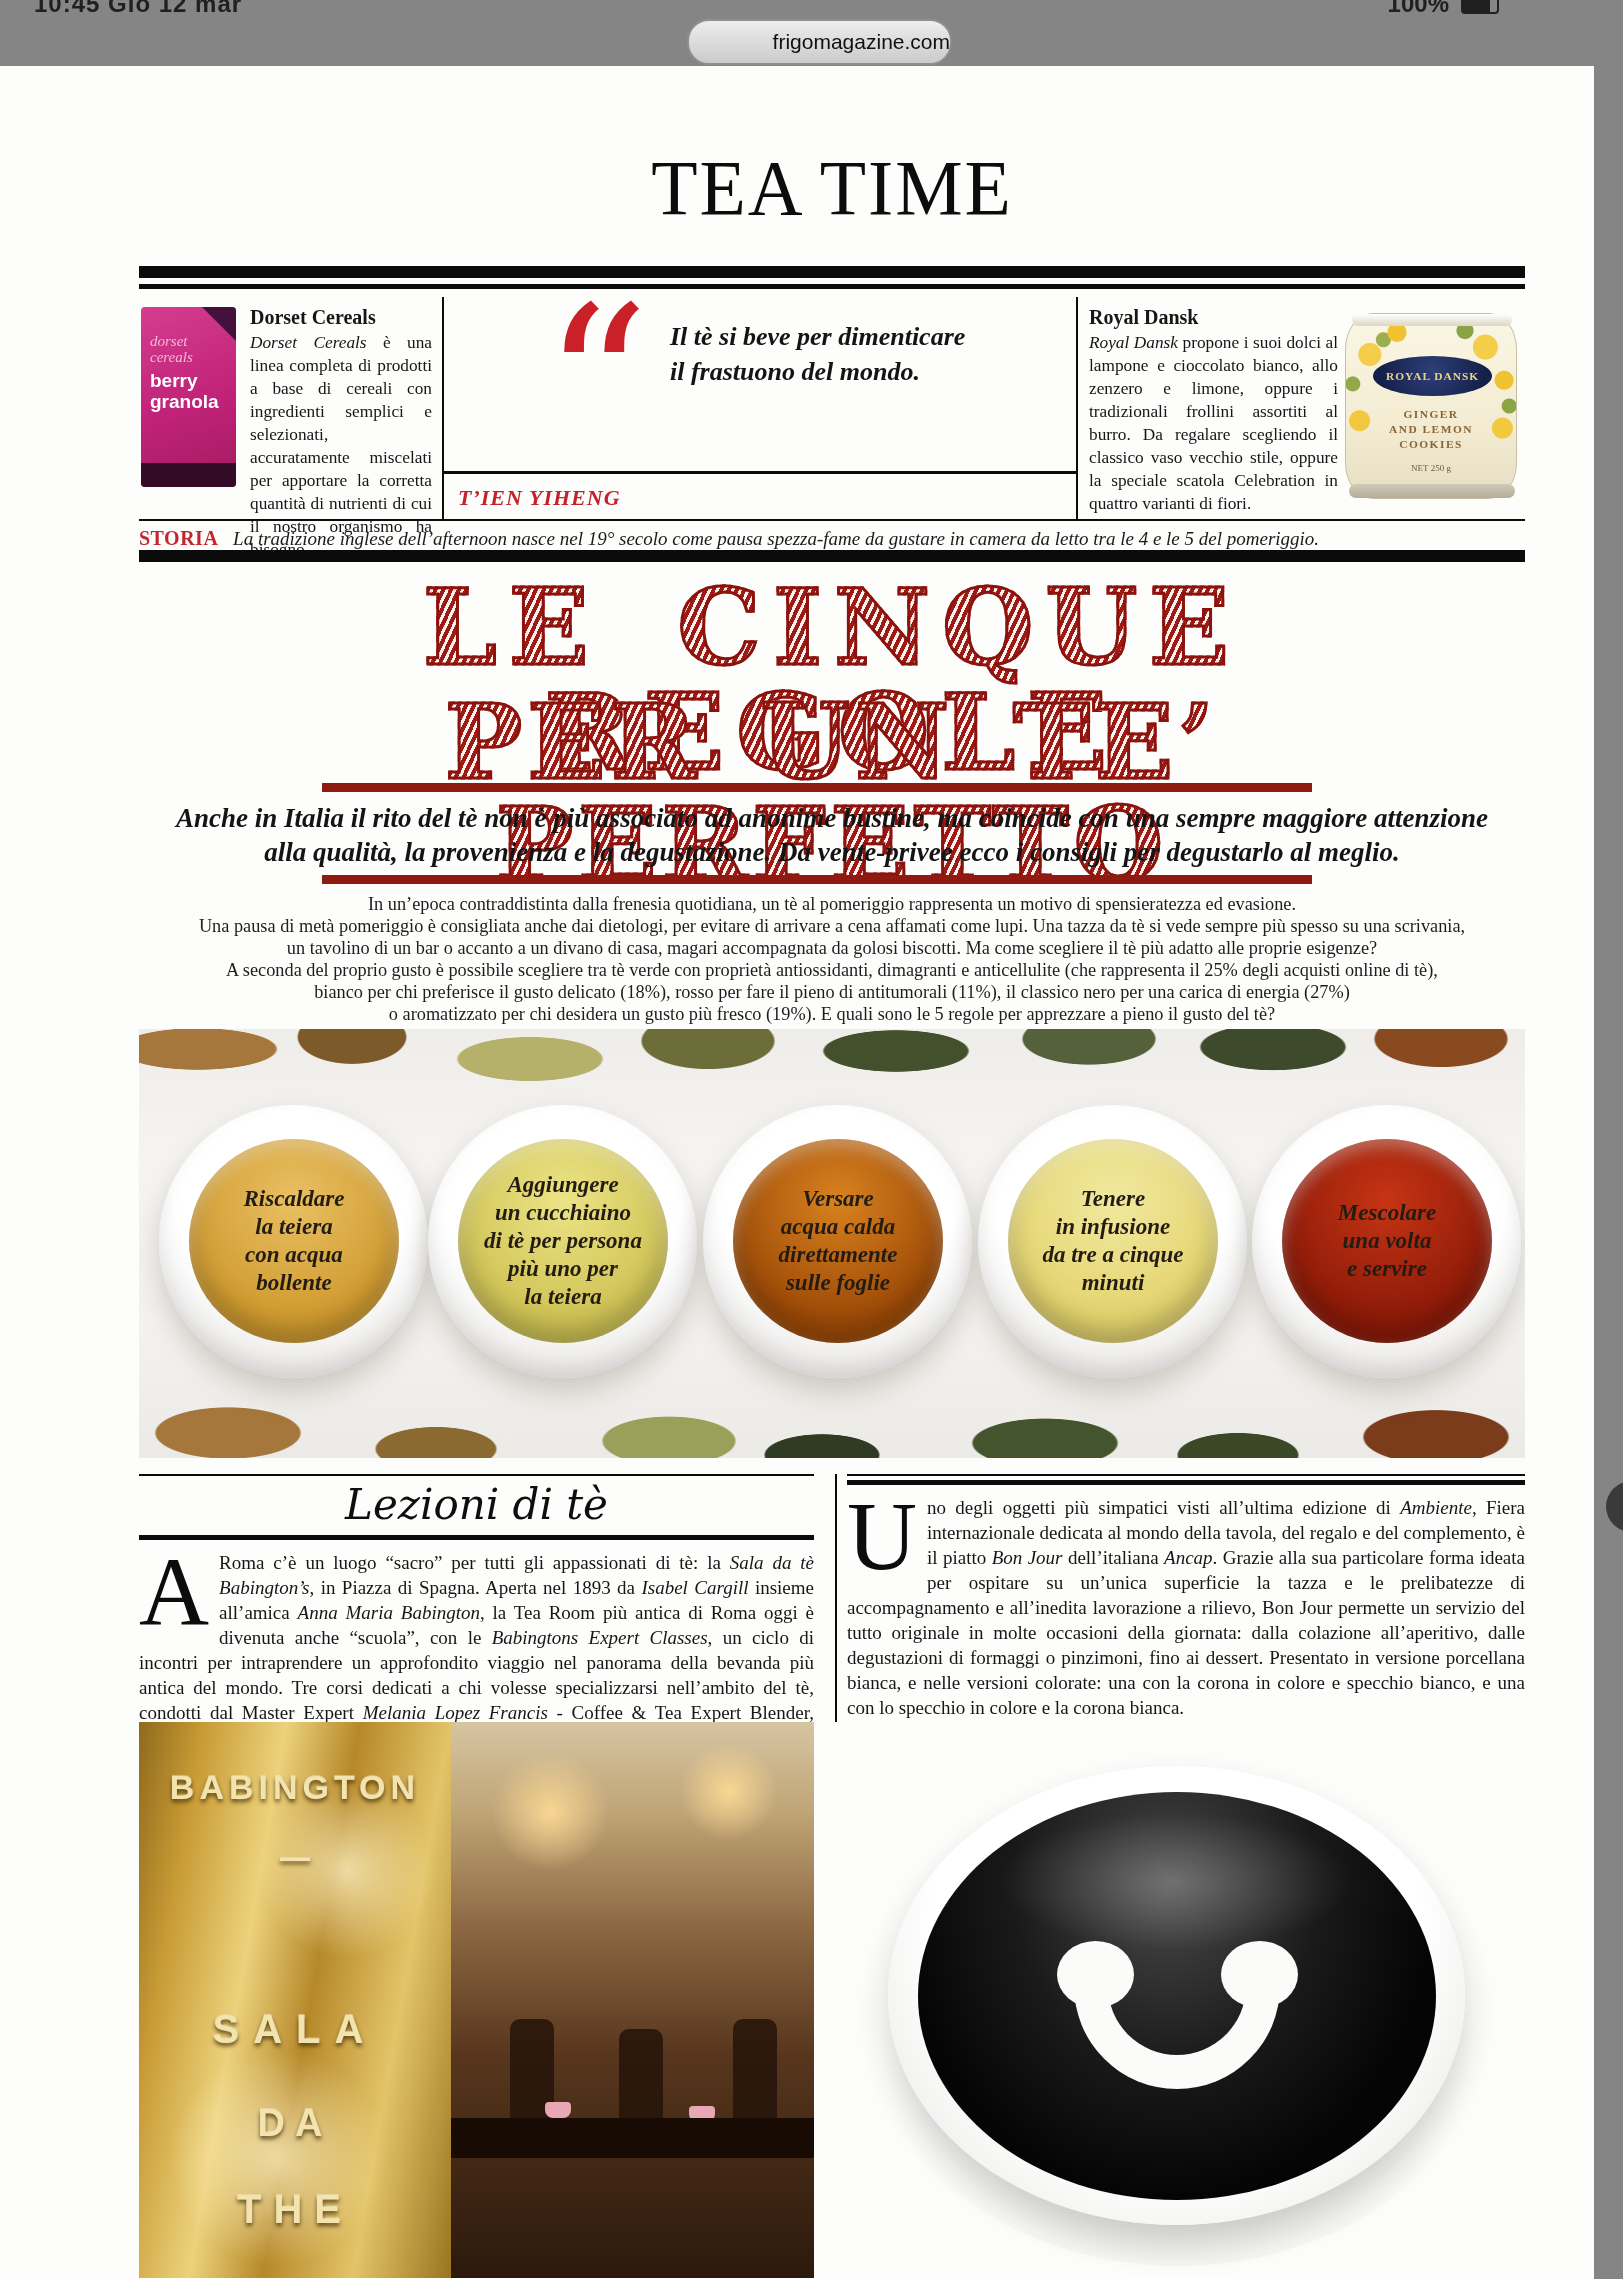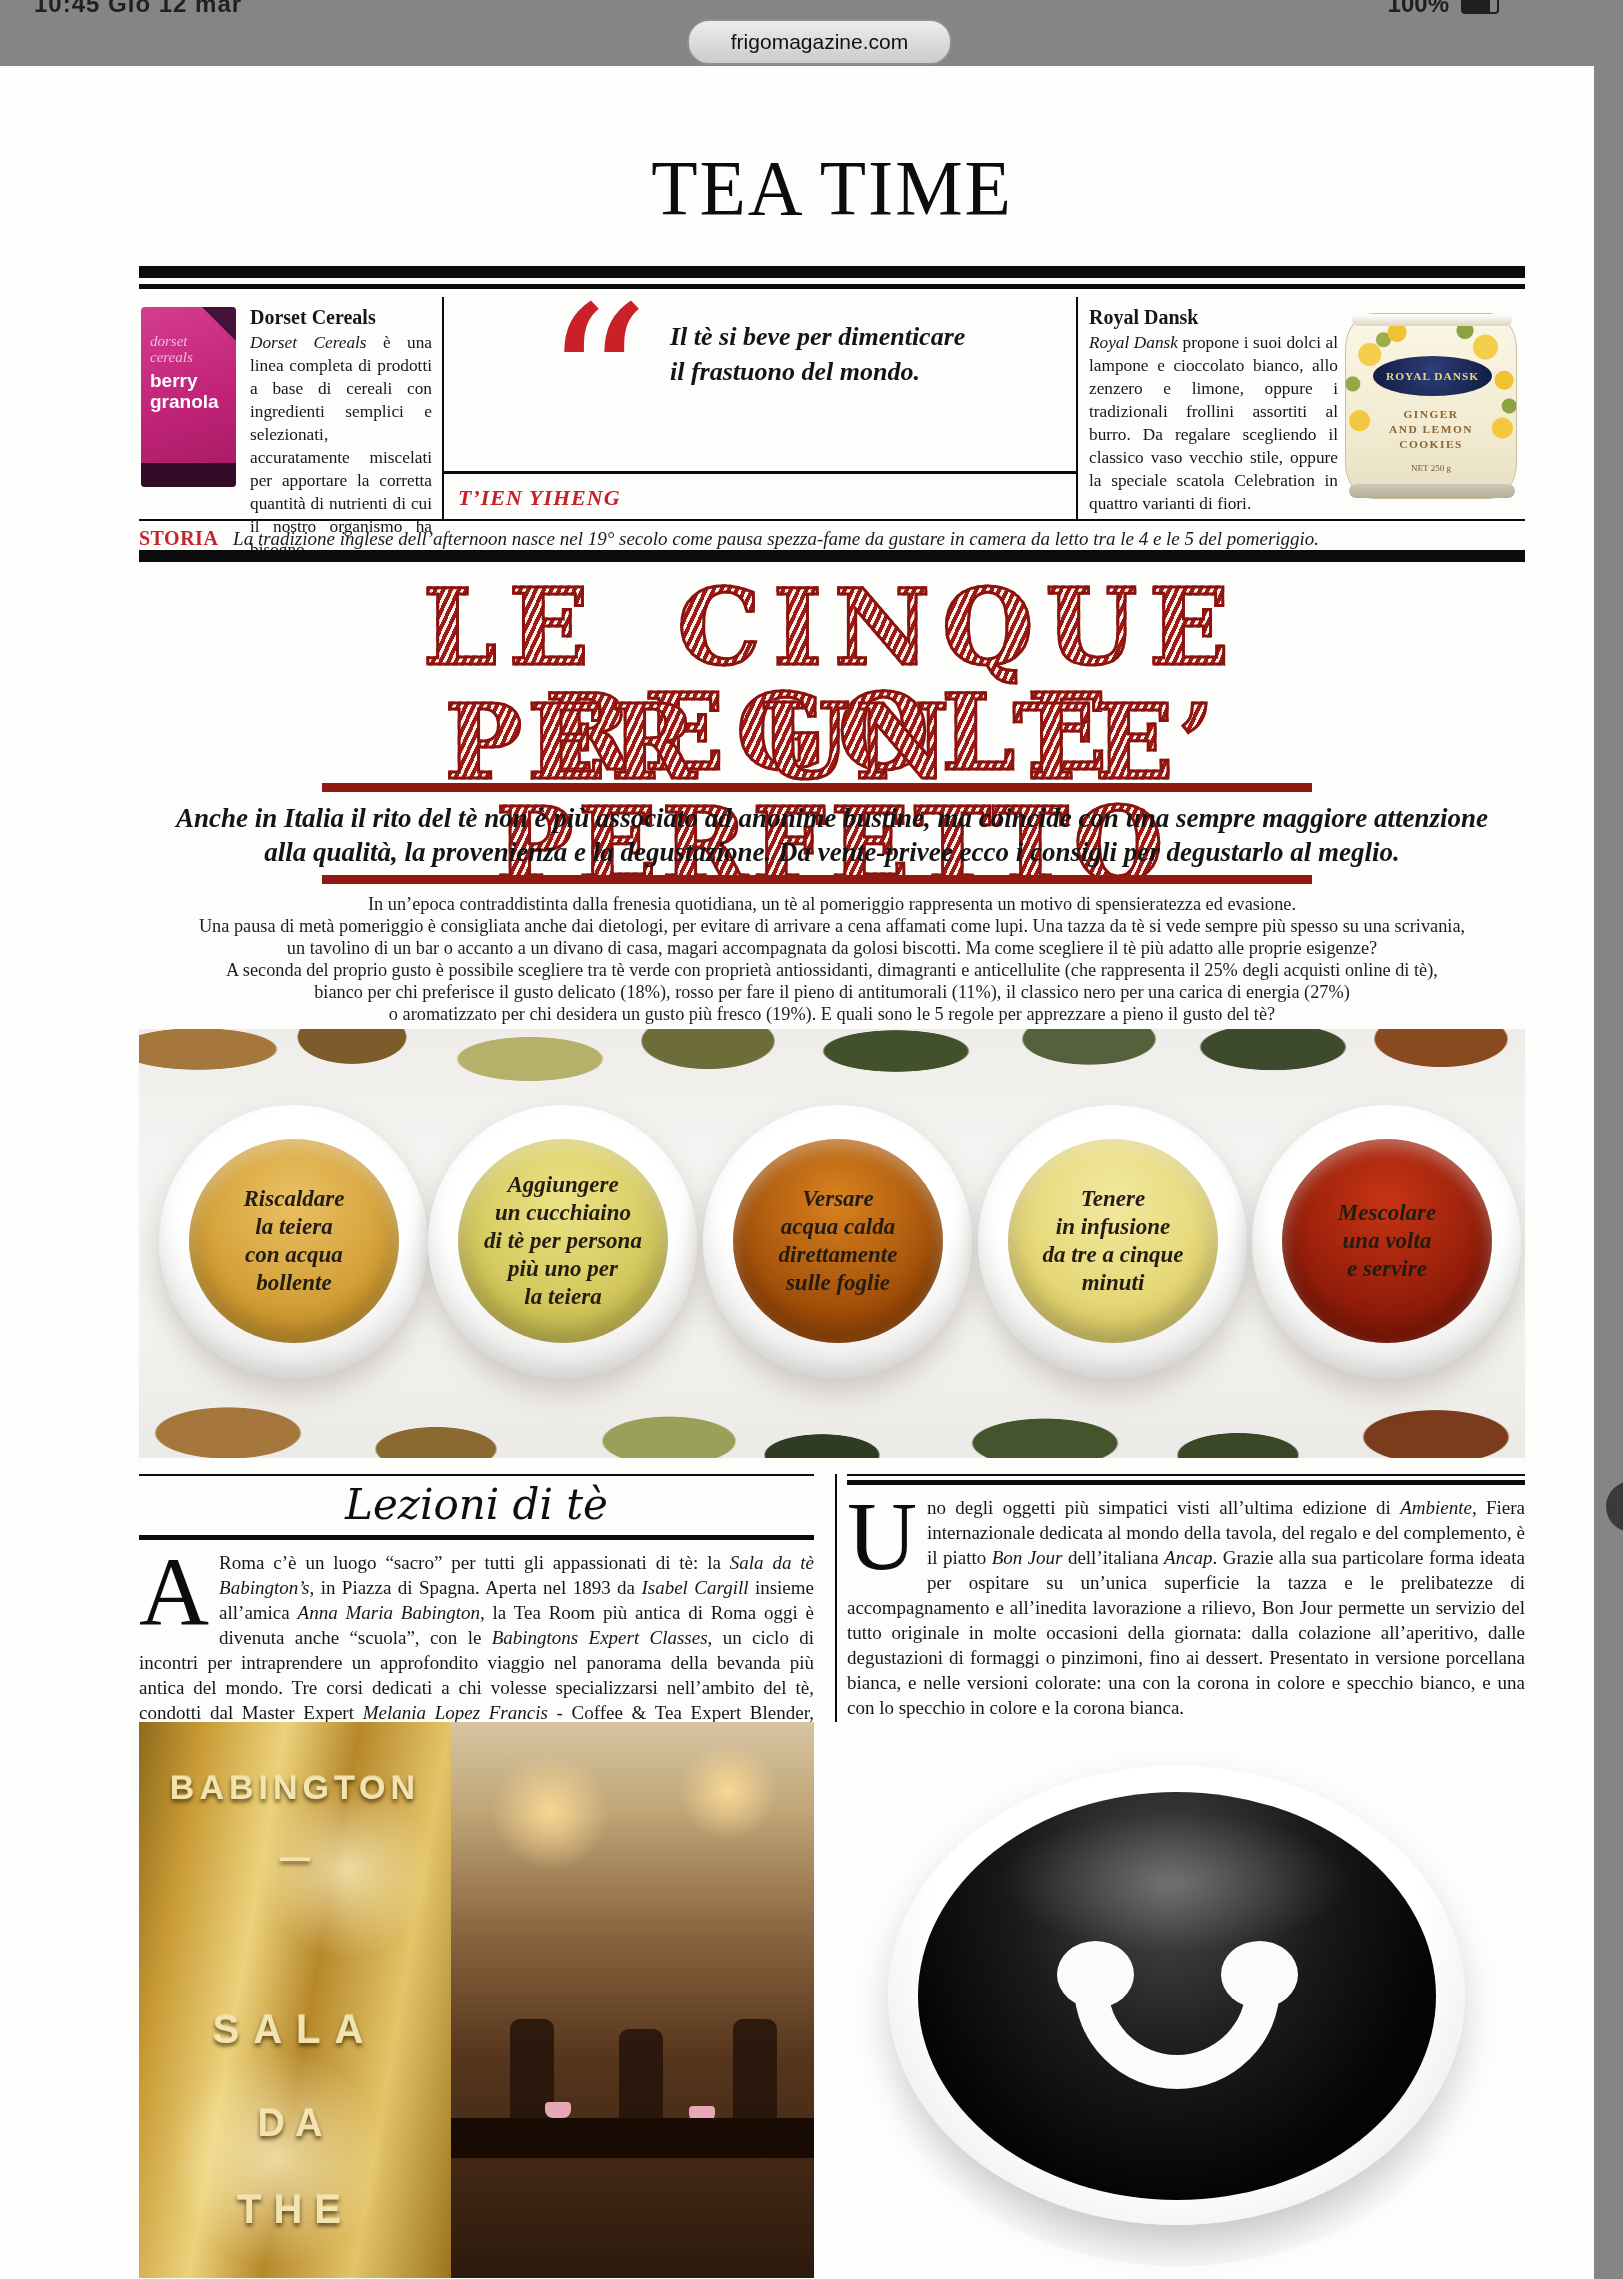--- a/index.html
+++ b/index.html
@@ -4,21 +4,21 @@
 <style>
   html,body{margin:0;padding:0;width:1624px;height:2279px;overflow:hidden;
     background:#858585;font-family:"Liberation Serif",serif;}
 
   
   #status-bar{position:absolute;left:0;top:0;width:1552px;height:66px;background:#858585;overflow:hidden;}
   #status-left{position:absolute;left:34px;top:-10px;font-family:"Liberation Sans",sans-serif;
     font-size:24px;font-weight:bold;color:#202020;letter-spacing:1px;}
   #url-pill{position:absolute;left:687px;top:19px;width:261px;height:42px;border-radius:22px;
     background:linear-gradient(#ededed,#cbcbcb);border:2px solid #8f8f8f;
-    display:flex;align-items:center;justify-content:center;
+    display:flex;align-items:center;justify-content:flex-end;
     font-family:"Liberation Sans",sans-serif;font-size:21px;color:#111;}
   #status-right{position:absolute;right:53px;top:-10px;font-family:"Liberation Sans",sans-serif;
     font-size:24px;font-weight:bold;color:#202020;display:flex;gap:12px;align-items:center;}
   .battery{display:inline-block;width:34px;height:16px;border:2px solid #202020;border-radius:4px;
     background:linear-gradient(90deg,#202020 0 80%,transparent 80%);}
 
   
   #page{position:absolute;left:0;top:66px;width:1594px;height:2213px;background:#fdfdfc;overflow:hidden;}
   #page *{box-sizing:border-box;}
 

